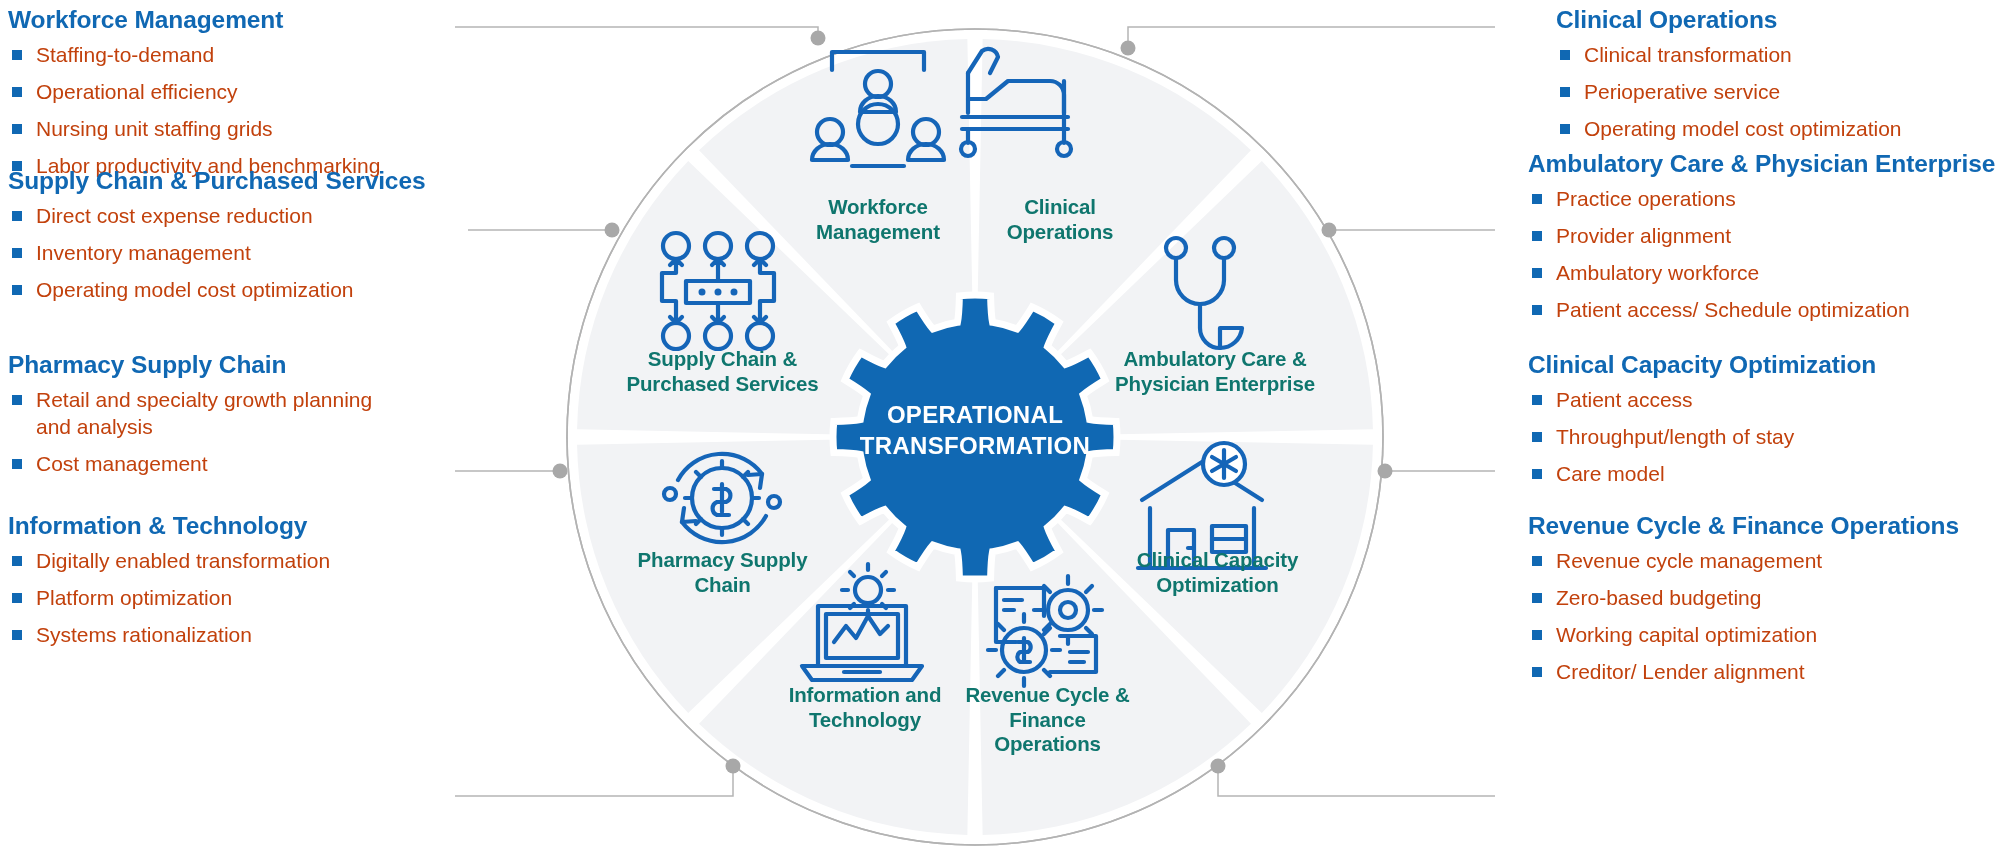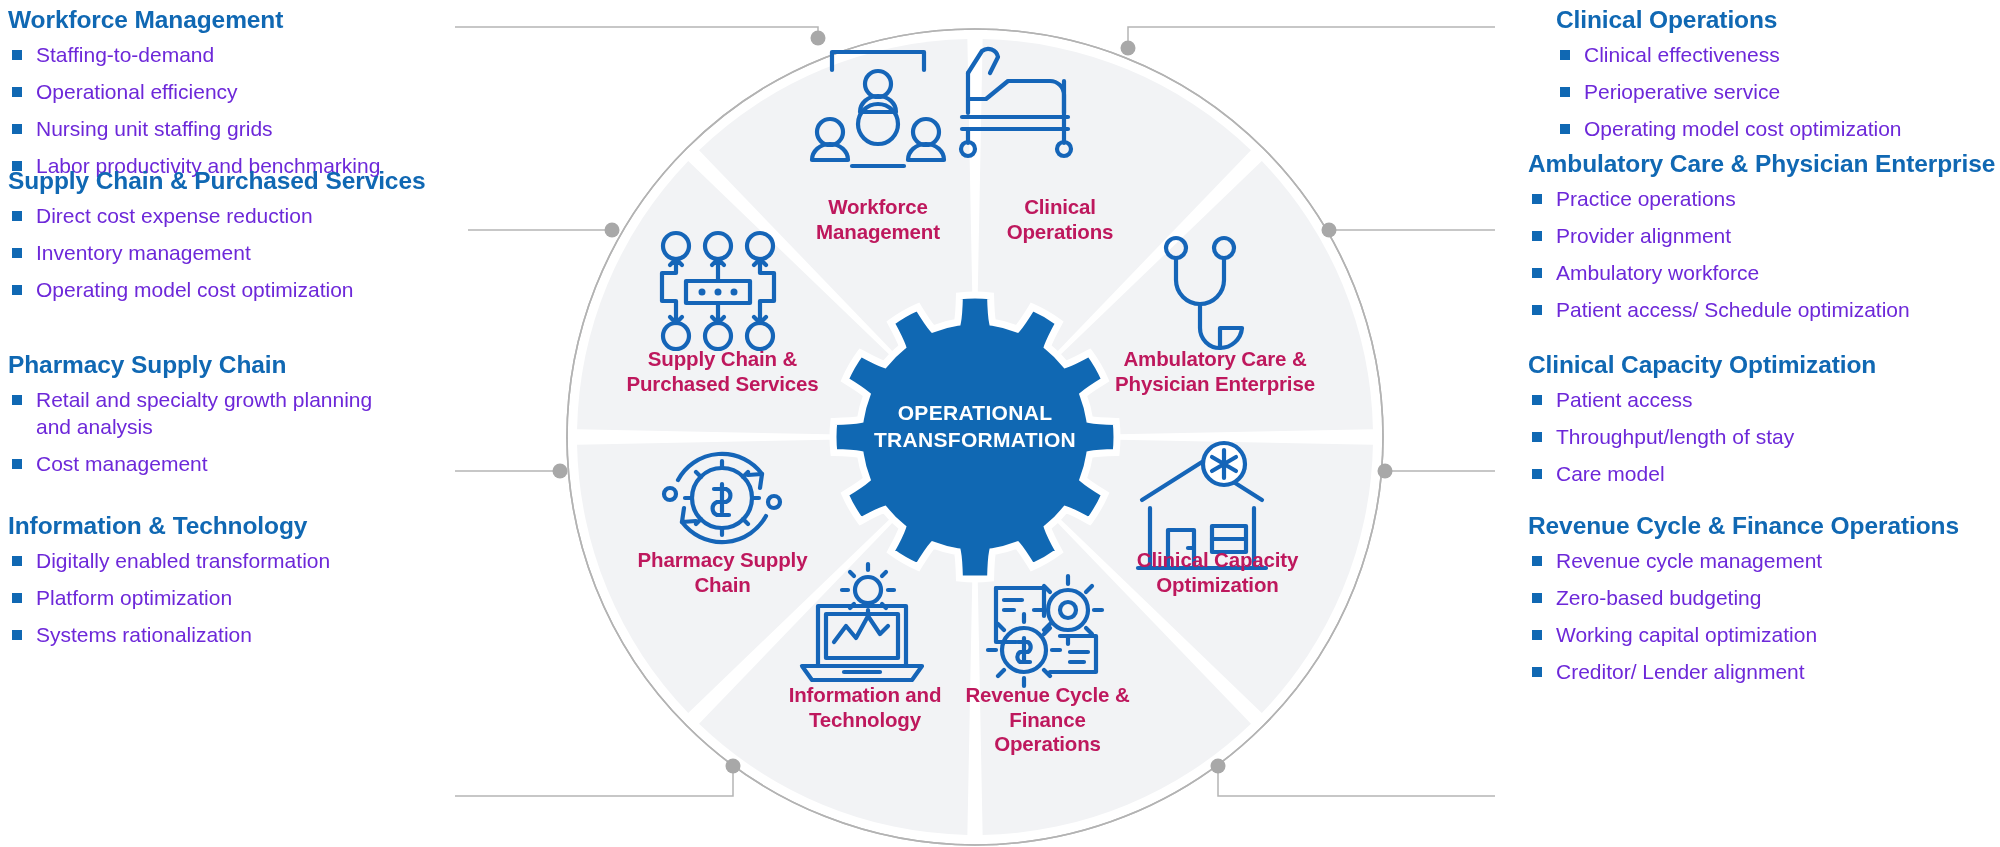--- a/index.html
+++ b/index.html
@@ -38,21 +38,21 @@
     list-style: none;
     margin: 0;
     padding: 0;
   }
   .bullet {
     position: relative;
     padding-left: 28px;
     margin-bottom: 10px;
     font-size: 21px;
     line-height: 1.28;
-    color: #6d28d9;
+    color: #c2410c;
   }
   .bullet:last-child { margin-bottom: 0; }
   .bullet-marker {
     position: absolute;
     left: 4px;
     top: 8px;
     width: 10px;
     height: 10px;
     background: #1068B3;
     display: block;
@@ -73,33 +73,33 @@
   
   #wheel {
     position: absolute;
     left: 0;
     top: 0;
     width: 2000px;
     height: 847px;
   }
   .seg-label {
     position: absolute;
-    color: #be185d;
+    color: #0f766e;
     font-weight: bold;
     font-size: 20.5px;
     line-height: 1.2;
     text-align: center;
     width: 230px;
     letter-spacing: -0.15px;
   }
   .hub-label {
     position: absolute;
     color: #ffffff;
     font-weight: bold;
-    font-size: 21px;
+    font-size: 24px;
     line-height: 1.28;
     letter-spacing: 0.3px;
     text-align: center;
     width: 260px;
     left: 845px;
     top: 400px;
   }
 </style>
 </head>
 <body>
@@ -352,21 +352,21 @@
     <ul class="bullets">
       <li class="bullet"><span class="bullet-marker"></span><span>Digitally enabled transformation</span></li>
       <li class="bullet"><span class="bullet-marker"></span><span>Platform optimization</span></li>
       <li class="bullet"><span class="bullet-marker"></span><span>Systems rationalization</span></li>
     </ul>
   </div>
 
   <div class="block" id="blk-clinops">
     <h2 class="block-title">Clinical Operations</h2>
     <ul class="bullets">
-      <li class="bullet"><span class="bullet-marker"></span><span>Clinical effectiveness</span></li>
+      <li class="bullet"><span class="bullet-marker"></span><span>Clinical transformation</span></li>
       <li class="bullet"><span class="bullet-marker"></span><span>Perioperative service</span></li>
       <li class="bullet"><span class="bullet-marker"></span><span>Operating model cost optimization</span></li>
     </ul>
   </div>
 
   <div class="block" id="blk-ambulatory">
     <h2 class="block-title">Ambulatory Care &amp; Physician Enterprise</h2>
     <ul class="bullets">
       <li class="bullet"><span class="bullet-marker"></span><span>Practice operations</span></li>
       <li class="bullet"><span class="bullet-marker"></span><span>Provider alignment</span></li>

